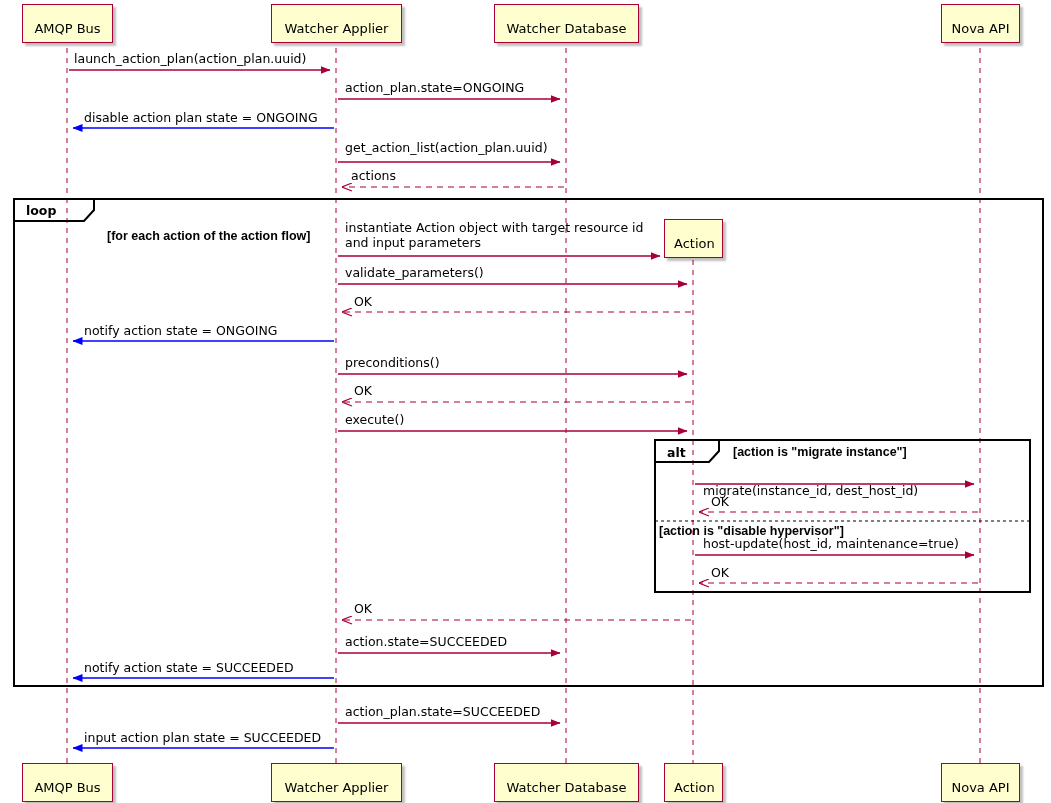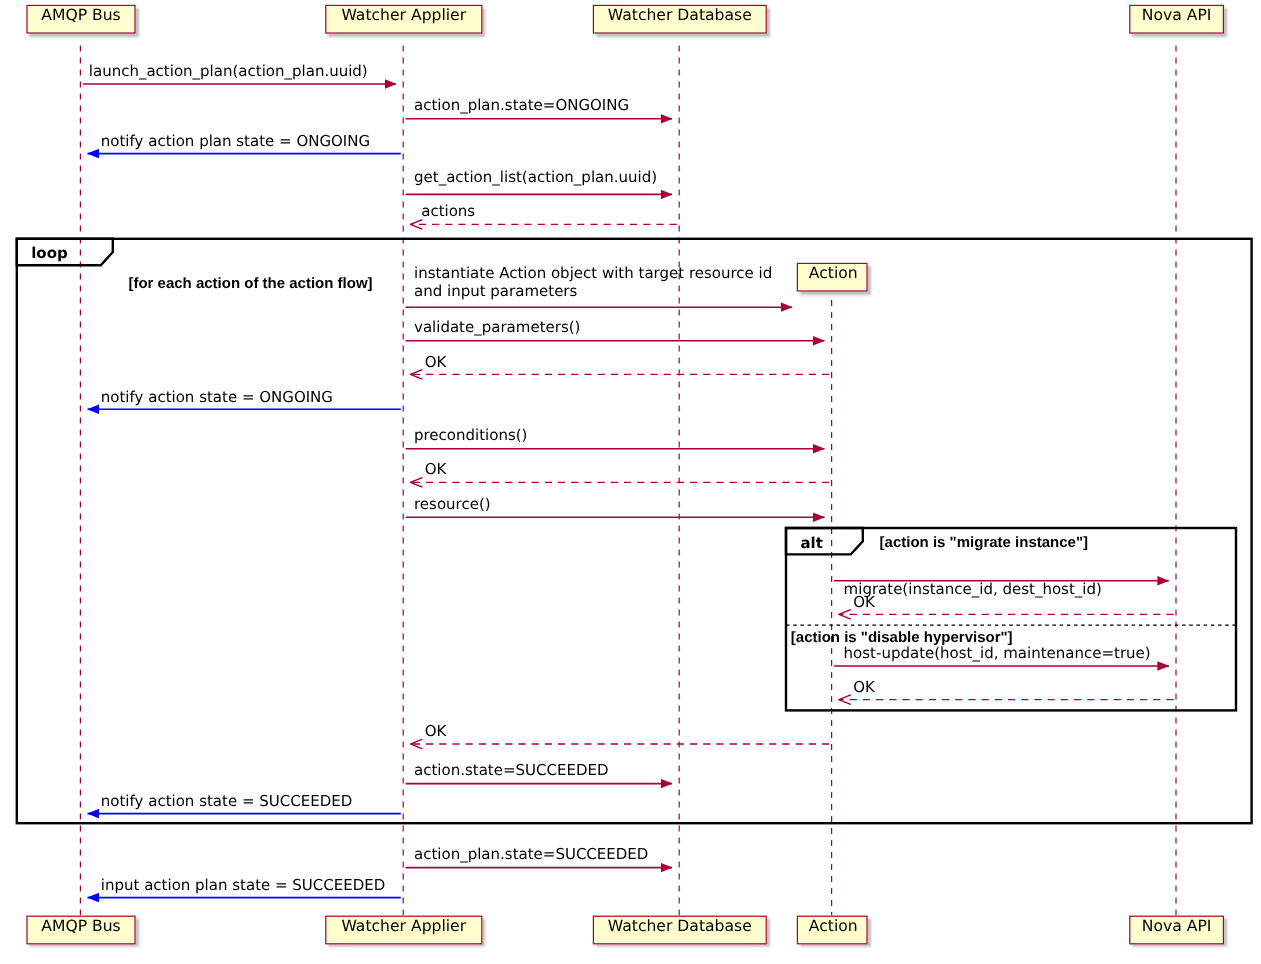--- a/index.html
+++ b/index.html
@@ -27,21 +27,21 @@
   .participant-box {
     position: absolute;
     box-sizing: border-box;
     background: #FEFECE;
     border: 1.4px solid #A80036;
     color: #000000;
     font-size: 13px;
     font-family: "DejaVu Sans", sans-serif;
     text-align: center;
     white-space: nowrap;
-    padding: 1px 9px 6px 9px;
+    padding: 16px 9px 6px 9px;
     box-shadow: 2.5px 2.5px 2px rgba(0,0,0,0.25);
   }
   .msg-label {
     position: absolute;
     font-size: 12.5px;
     color: #000000;
     font-family: "DejaVu Sans", sans-serif;
     white-space: nowrap;
   }
   .msg-label.two-line {
@@ -166,31 +166,31 @@
 
   <div class="frame-label" style="left:26px; top:203px;">loop</div>
   <div class="frame-cond" style="left:107px; top:229px;">[for each action of the action flow]</div>
 
   <div class="frame-label" style="left:667px; top:445px;">alt</div>
   <div class="frame-cond" style="left:733px; top:445px;">[action is "migrate instance"]</div>
   <div class="frame-cond" style="left:659px; top:524px;">[action is "disable hypervisor"]</div>
 
   <div class="msg-label" style="left:74px;  top:51px;">launch_action_plan(action_plan.uuid)</div>
   <div class="msg-label" style="left:345px; top:80px;">action_plan.state=ONGOING</div>
-  <div class="msg-label" style="left:84px;  top:110px;">notify action plan state = ONGOING</div>
+  <div class="msg-label" style="left:84px;  top:110px;">disable action plan state = ONGOING</div>
   <div class="msg-label" style="left:345px; top:140px;">get_action_list(action_plan.uuid)</div>
   <div class="msg-label" style="left:351px; top:168px;">actions</div>
 
   <div class="msg-label two-line" style="left:345px; top:221px; width:312px;">instantiate Action object with target resource id and input parameters</div>
   <div class="msg-label" style="left:345px; top:265px;">validate_parameters()</div>
   <div class="msg-label" style="left:354px; top:294px;">OK</div>
   <div class="msg-label" style="left:84px;  top:323px;">notify action state = ONGOING</div>
   <div class="msg-label" style="left:345px; top:355px;">preconditions()</div>
   <div class="msg-label" style="left:354px; top:383px;">OK</div>
-  <div class="msg-label" style="left:345px; top:412px;">resource()</div>
+  <div class="msg-label" style="left:345px; top:412px;">execute()</div>
 
   <div class="msg-label" style="left:703px; top:483px;">migrate(instance_id, dest_host_id)</div>
   <div class="msg-label" style="left:711px; top:494px;">OK</div>
   <div class="msg-label" style="left:703px; top:536px;">host-update(host_id, maintenance=true)</div>
   <div class="msg-label" style="left:711px; top:565px;">OK</div>
 
   <div class="msg-label" style="left:354px; top:601px;">OK</div>
   <div class="msg-label" style="left:345px; top:634px;">action.state=SUCCEEDED</div>
   <div class="msg-label" style="left:84px;  top:660px;text-align:center;">notify action state = SUCCEEDED</div>
 

